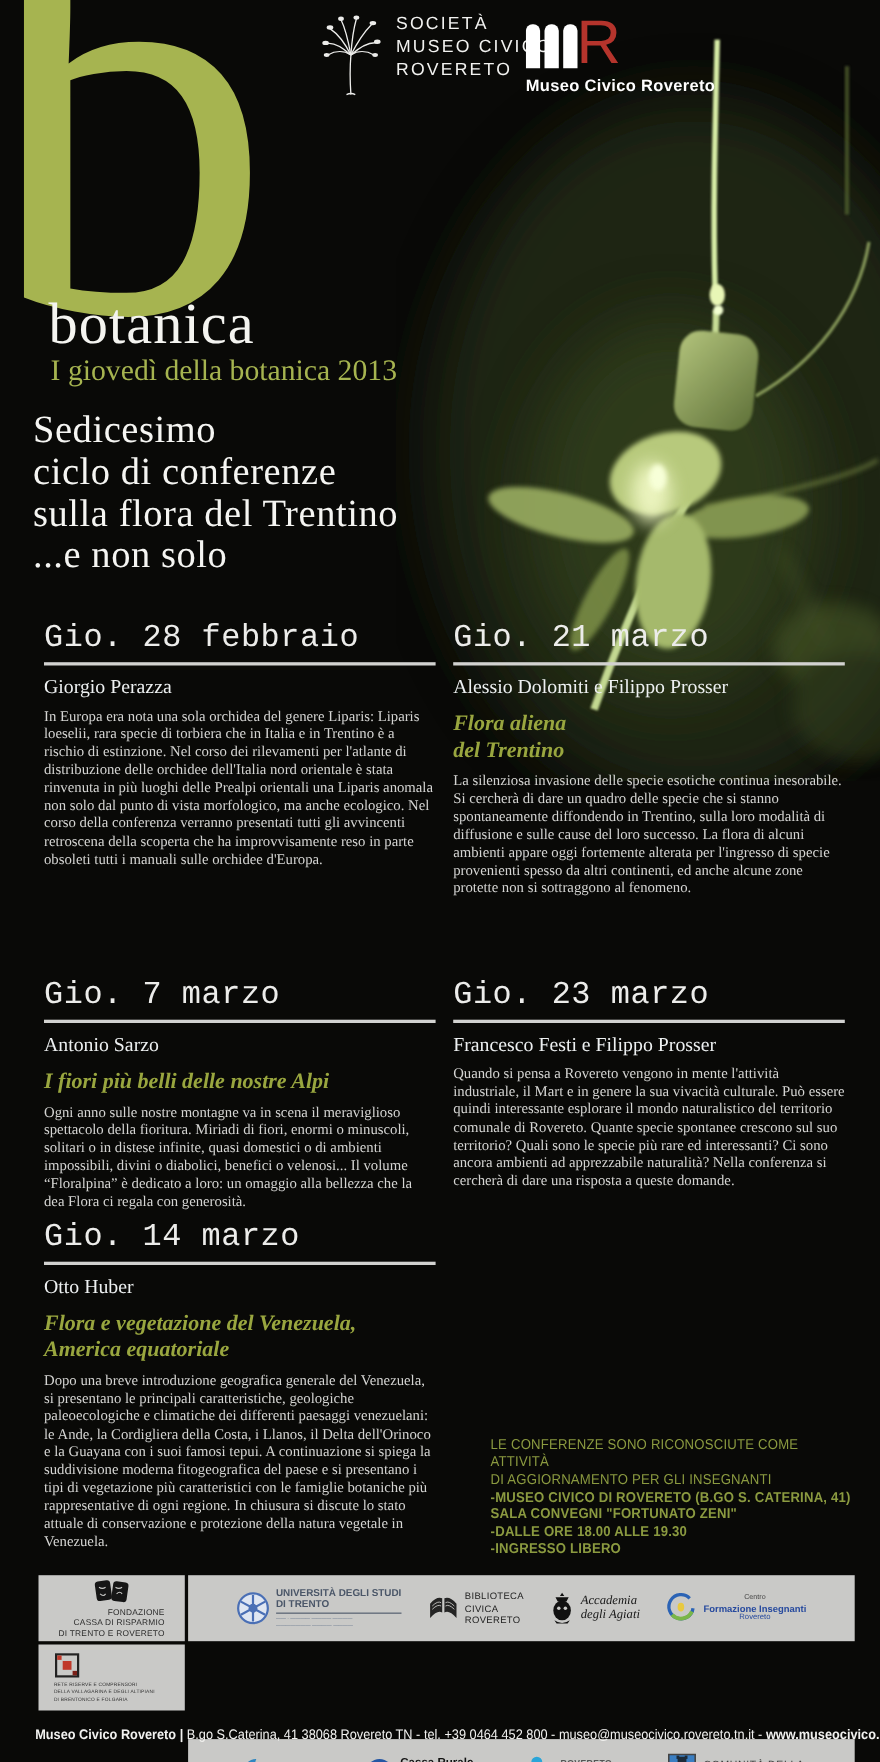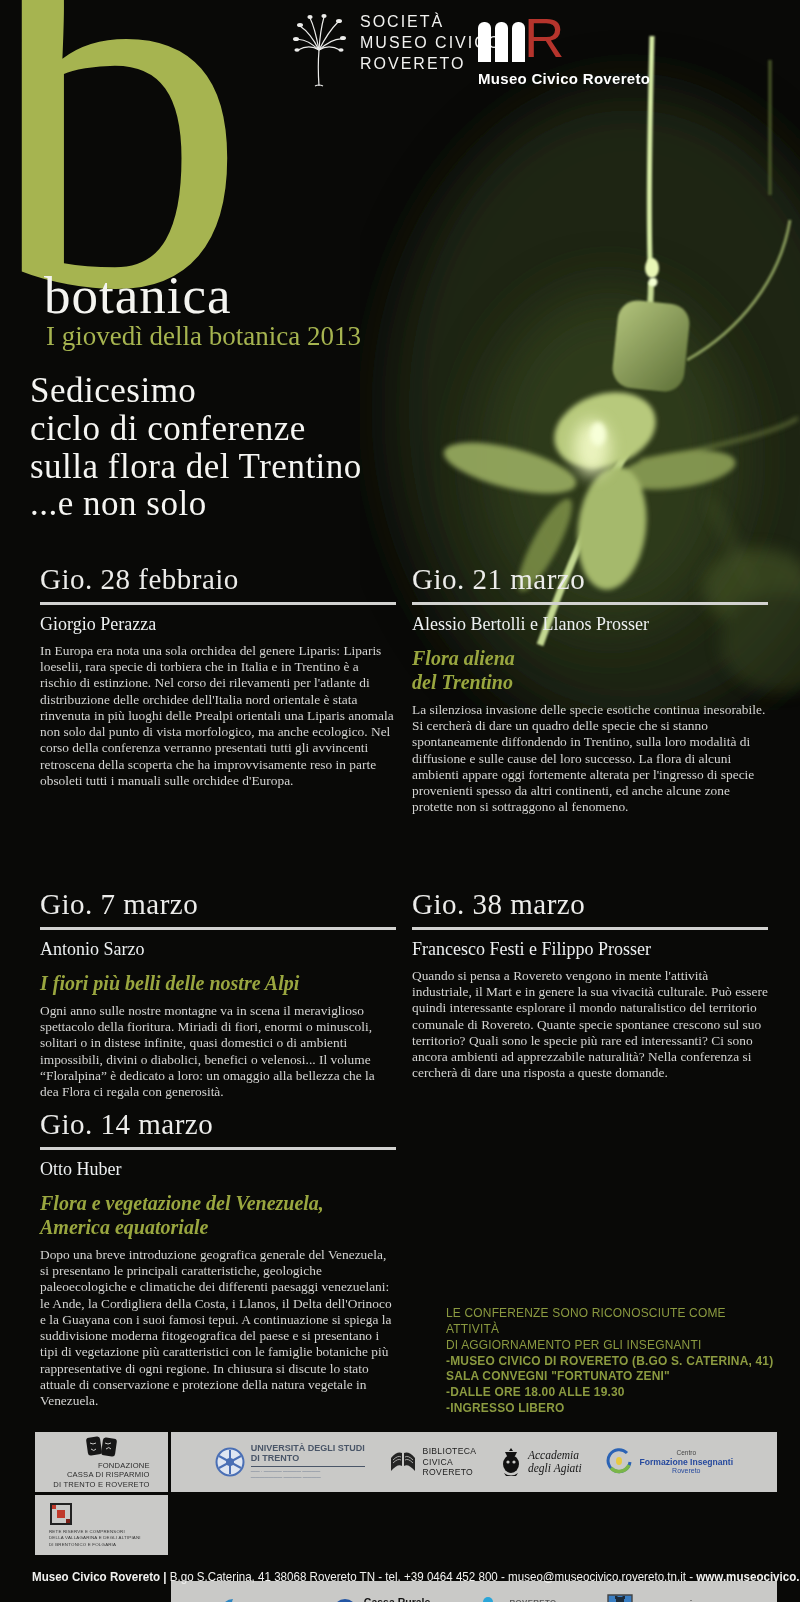--- a/index.html
+++ b/index.html
@@ -18,21 +18,21 @@
   .mr-bar{position:absolute;top:2px;width:13px;height:40px;background:#fff;border-radius:6px 6px 0 0;}
   .mr-r{position:absolute;left:46px;top:-10px;font-family:"Liberation Sans",sans-serif;
         font-size:56px;color:#b5342c;font-weight:400;line-height:1;}
   .mr-text{margin-top:4px;font-family:"Liberation Sans",sans-serif;font-weight:bold;
            font-size:15px;color:#fff;letter-spacing:.3px;}
   
   .main-title{position:absolute;left:30px;top:372px;font-size:35px;line-height:1.08;
               color:#f5f5f2;white-space:pre-line;letter-spacing:.5px;}
   
   .event{position:absolute;}
-  .event .date{font-size:29px;font-weight:normal;color:#ececea;margin:0;letter-spacing:.5px;}
+  .event .date{font-size:29px;font-weight:normal;color:#ececea;margin:0;letter-spacing:.5px;font-family:Liberation Mono, monospace;}
   .event .rule{height:3px;background:#d2d2d0;margin-top:6px;}
   .event .speaker{font-size:18px;color:#edf0f1;margin-top:9px;}
   .event .etitle{font-size:20px;font-weight:bold;font-style:italic;color:#99a63f;margin-top:11px;
                  line-height:1.2;white-space:pre-line;}
   .event .ebody{font-size:13.4px;color:#d4d4d2;margin-top:8px;line-height:1.21;}
   
   .info{position:absolute;left:446px;top:1305px;width:360px;font-family:"Liberation Sans",sans-serif;
         color:#8b9a40;font-size:13px;line-height:1.22;transform:scaleX(.92);transform-origin:0 0;
         letter-spacing:.2px;}
   .info .b{font-weight:bold;}
@@ -175,36 +175,36 @@
   <div class="event" style="left:40px;top:563px;width:356px;">
     <h3 class="date">Gio. 28 febbraio</h3>
     <div class="rule"></div>
     <div class="speaker">Giorgio Perazza</div>
     <div class="ebody">In Europa era nota una sola orchidea del genere Liparis: Liparis loeselii, rara specie di torbiera che in Italia e in Trentino è a rischio di estinzione. Nel corso dei rilevamenti per l'atlante di distribuzione delle orchidee dell'Italia nord orientale è stata rinvenuta in più luoghi delle Prealpi orientali una Liparis anomala non solo dal punto di vista morfologico, ma anche ecologico. Nel corso della conferenza verranno presentati tutti gli avvincenti retroscena della scoperta che ha improvvisamente reso in parte obsoleti tutti i manuali sulle orchidee d'Europa.</div>
   </div>
 
   <div class="event" style="left:412px;top:563px;width:356px;">
     <h3 class="date">Gio. 21 marzo</h3>
     <div class="rule"></div>
-    <div class="speaker">Alessio Bertolli e Llanos Prosser</div>
+    <div class="speaker">Alessio Dolomiti e Filippo Prosser</div>
     <div class="etitle">Flora aliena
 del Trentino</div>
     <div class="ebody">La silenziosa invasione delle specie esotiche continua inesorabile. Si cercherà di dare un quadro delle specie che si stanno spontaneamente diffondendo in Trentino, sulla loro modalità di diffusione e sulle cause del loro successo. La flora di alcuni ambienti appare oggi fortemente alterata per l'ingresso di specie provenienti spesso da altri continenti, ed anche alcune zone protette non si sottraggono al fenomeno.</div>
   </div>
 
   <div class="event" style="left:40px;top:888px;width:356px;">
     <h3 class="date">Gio. 7 marzo</h3>
     <div class="rule"></div>
     <div class="speaker">Antonio Sarzo</div>
     <div class="etitle">I fiori più belli delle nostre Alpi</div>
     <div class="ebody">Ogni anno sulle nostre montagne va in scena il meraviglioso spettacolo della fioritura. Miriadi di fiori, enormi o minuscoli, solitari o in distese infinite, quasi domestici o di ambienti impossibili, divini o diabolici, benefici o velenosi... Il volume “Floralpina” è dedicato a loro: un omaggio alla bellezza che la dea Flora ci regala con generosità.</div>
   </div>
 
   <div class="event" style="left:412px;top:888px;width:356px;">
-    <h3 class="date">Gio. 38 marzo</h3>
+    <h3 class="date">Gio. 23 marzo</h3>
     <div class="rule"></div>
     <div class="speaker">Francesco Festi e Filippo Prosser</div>
     <div class="ebody">Quando si pensa a Rovereto vengono in mente l'attività industriale, il Mart e in genere la sua vivacità culturale. Può essere quindi interessante esplorare il mondo naturalistico del territorio comunale di Rovereto. Quante specie spontanee crescono sul suo territorio? Quali sono le specie più rare ed interessanti? Ci sono ancora ambienti ad apprezzabile naturalità? Nella conferenza si cercherà di dare una risposta a queste domande.</div>
   </div>
 
   <div class="event" style="left:40px;top:1108px;width:356px;">
     <h3 class="date">Gio. 14 marzo</h3>
     <div class="rule"></div>
     <div class="speaker">Otto Huber</div>
     <div class="etitle">Flora e vegetazione del Venezuela,

